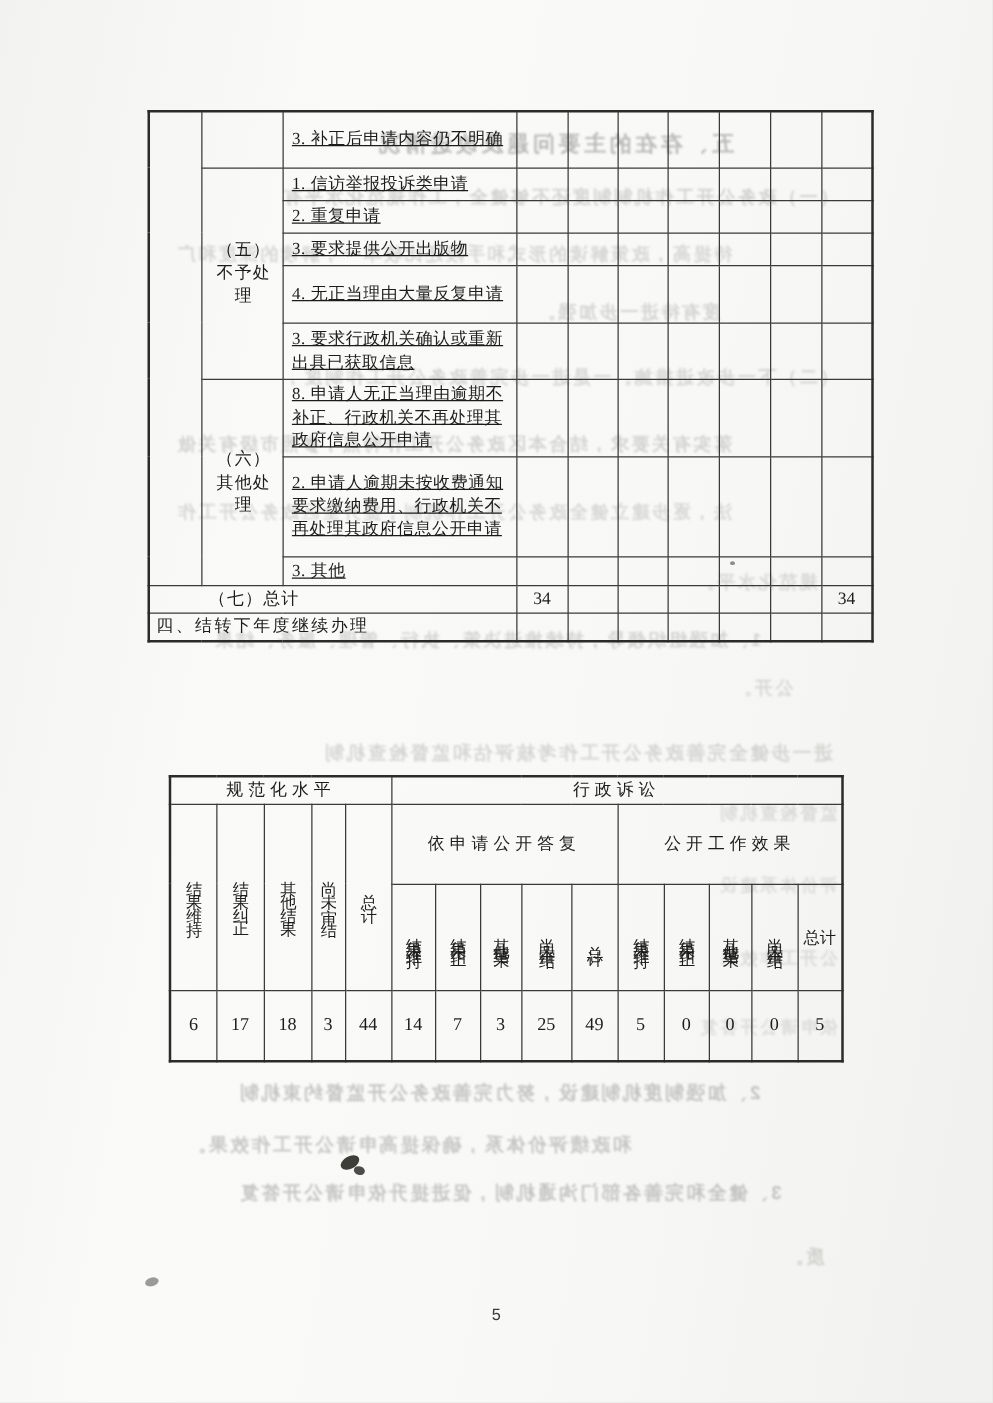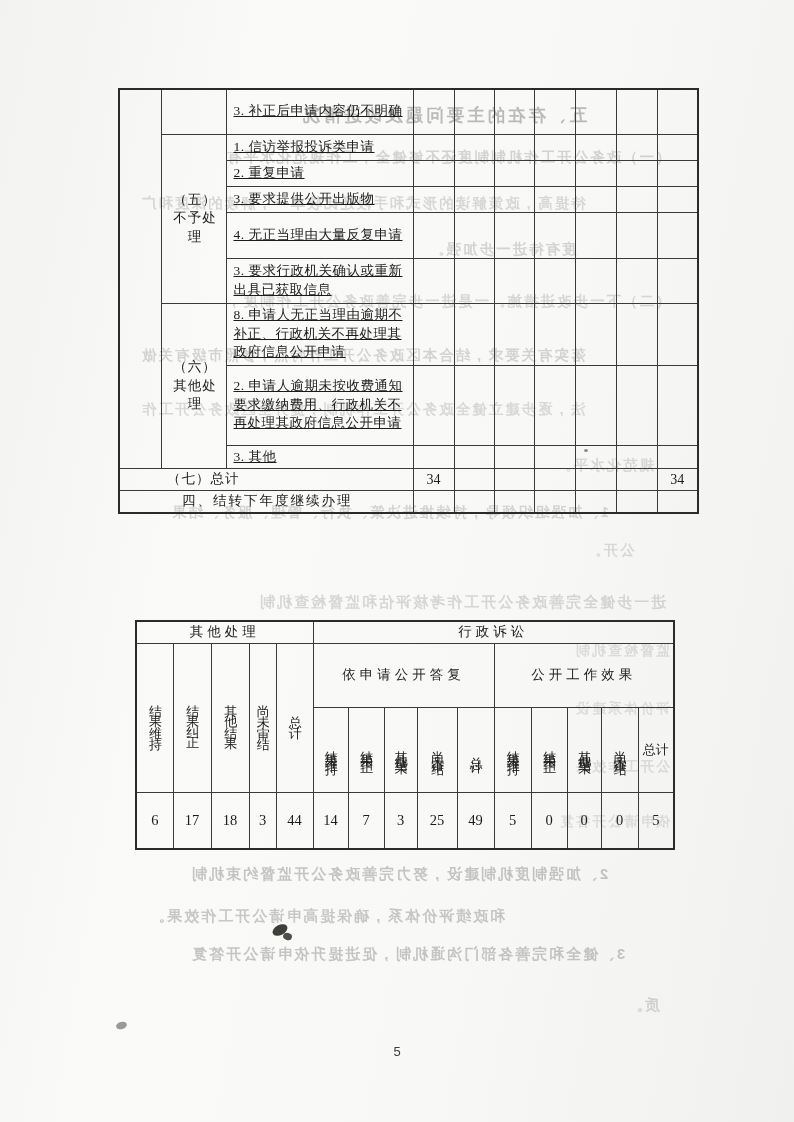--- a/index.html
+++ b/index.html
@@ -35,21 +35,21 @@
     padding:1px 3px;
     vertical-align:middle;
     background:transparent;
   }
   .t1{border:2px solid #2b2b29;}
   .t1 .cat{text-align:center;padding:2px 3px 2px 6px;letter-spacing:1px;}
   .t1 .item{padding:2px 4px 2px 7px;letter-spacing:0.5px;text-decoration:underline;}
   .t1 .d{padding:0;}
   .t1 .num{text-align:center;font-size:14px;}
   .t1 .total-label{padding-left:47px;letter-spacing:1px;}
-  .t1 .carry-label{padding-left:5px;letter-spacing:2px;text-align:center;}
+  .t1 .carry-label{padding-left:5px;letter-spacing:2px;}
   
   .sec-title{
     position:absolute;left:127px;top:546px;width:578px;margin:0;
     font-family:"Liberation Sans", sans-serif;
     font-size:21px;font-weight:bold;color:#151513;
     line-height:40px;letter-spacing:1.6px;
   }
   
   .t2{left:135px;top:620px;width:538px;border:2px solid #2b2b29;}
   .t2 th,.t2 td{
@@ -254,21 +254,21 @@
         <col style="width:40px">
         <col style="width:37px">
       <col style="width:37px">
         <col style="width:36px">
         <col style="width:34px">
         <col style="width:37px">
         <col style="width:36px">
     </colgroup>
     <tbody>
       <tr style="height:22px">
-        <th class="grp" colspan="5">其他处理</th>
+        <th class="grp" colspan="5">规范化水平</th>
         <th class="grp" colspan="10">行政诉讼</th>
       </tr>
       <tr style="height:64px">
         <th rowspan="2"><span class="vt tall">结果维持</span></th>
         <th rowspan="2"><span class="vt tall">结果纠正</span></th>
         <th rowspan="2"><span class="vt tall">其他结果</span></th>
         <th rowspan="2"><span class="vt tall">尚未审结</span></th>
         <th rowspan="2"><span class="vt tall">总计</span></th>
         <th class="grp" colspan="5">依申请公开答复</th>
         <th class="grp" colspan="5">公开工作效果</th>

